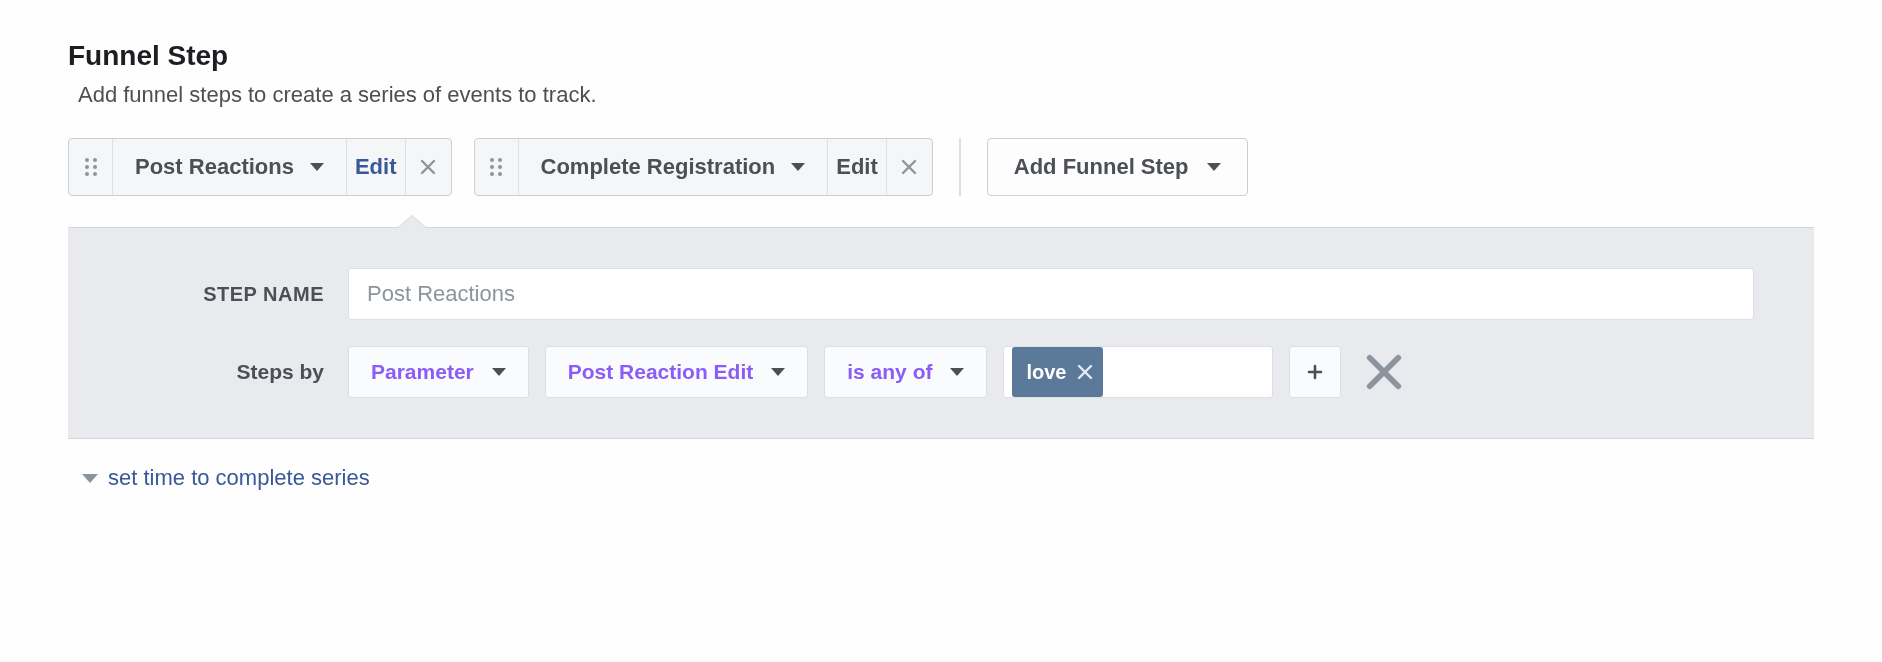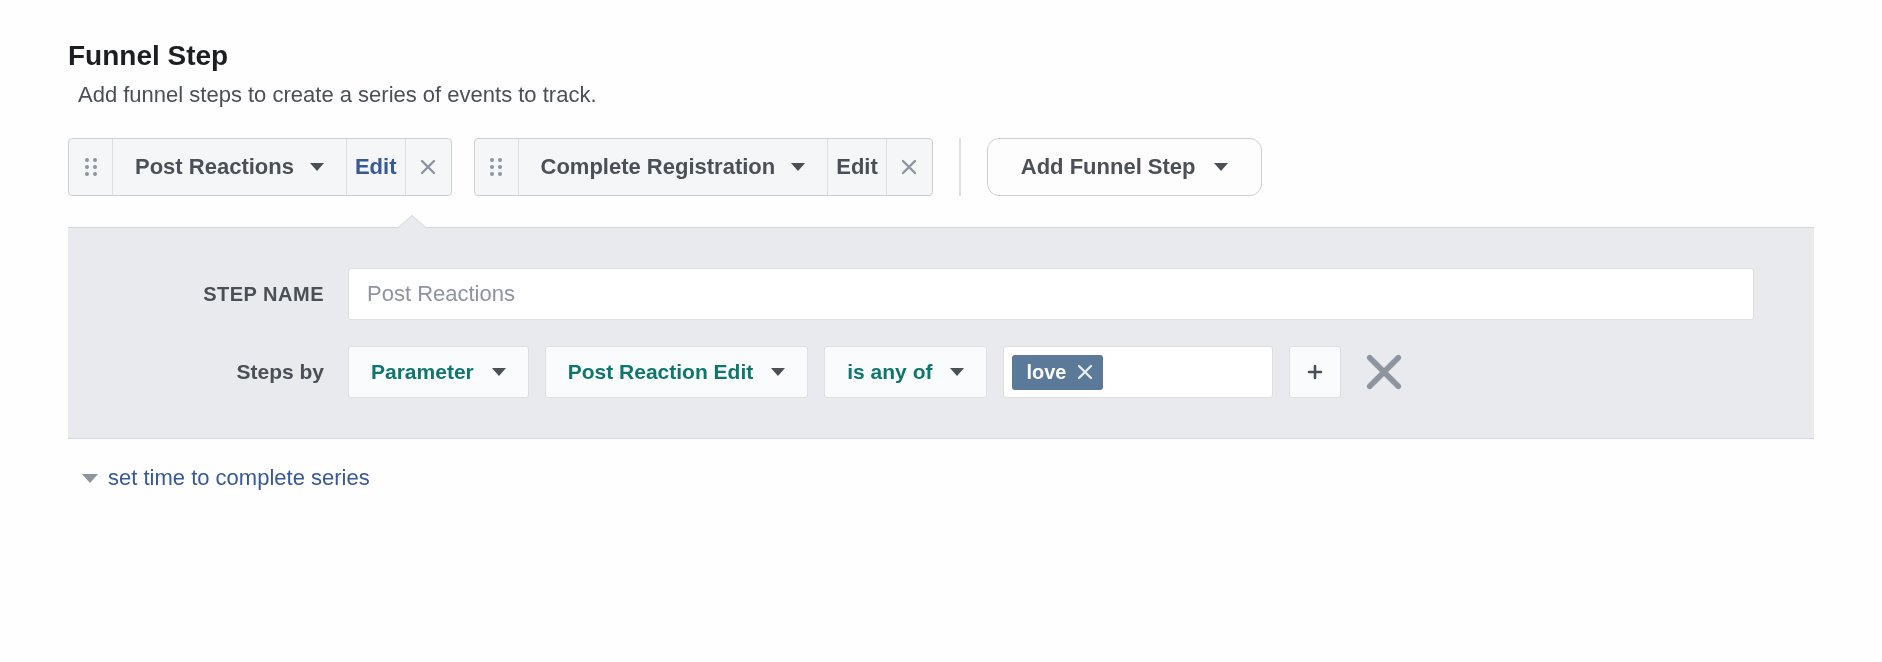--- a/index.html
+++ b/index.html
@@ -88,24 +88,24 @@
     .vbar {
       width: 2px;
       background: #dddfe2;
       height: 58px;
       margin: 0 4px;
     }
     .add-step {
       display: flex;
       align-items: center;
       border: 1px solid #ccd0d5;
-      border-radius: 12px;
+      border-radius: 4px;
       background: #fdfdfd;
       height: 58px;
-      padding: 0 33px;
+      padding: 0 26px;
       font-size: 22px;
       font-weight: 600;
       color: #4b4f56;
       cursor: pointer;
       gap: 14px;
       white-space: nowrap;
     }
 
     .editor-panel {
       background: #e9eaed;
@@ -172,29 +172,28 @@
     }
     .select-btn {
       display: flex;
       align-items: center;
       height: 52px;
       border: 1px solid #dddfe2;
       border-radius: 3px;
       background: #fafbfc;
       font-size: 21px;
       font-weight: 600;
-      color: #0f766e;
+      color: #8b5cf6;
       padding: 0 22px;
       cursor: pointer;
       gap: 14px;
       white-space: nowrap;
     }
     .tags-field {
       display: flex;
-      align-items: center;
       height: 52px;
       border: 1px solid #dddfe2;
       border-radius: 3px;
       background: #fff;
       padding: 0 8px;
       min-width: 270px;
     }
     .tag {
       display: flex;
       align-items: center;

